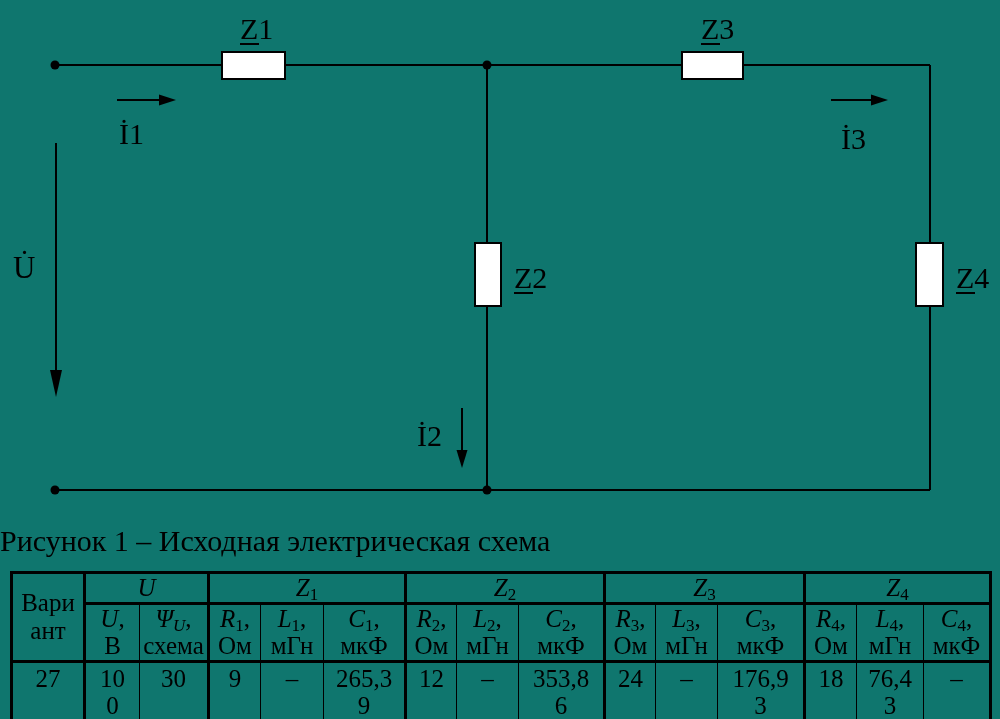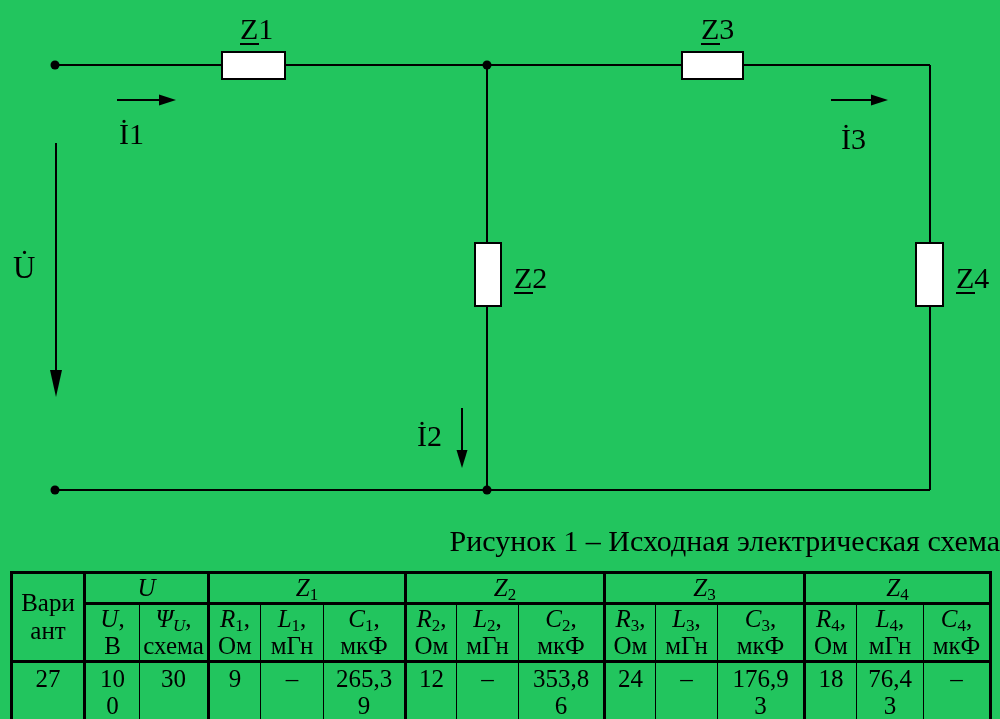--- a/index.html
+++ b/index.html
@@ -1,31 +1,31 @@
 <!DOCTYPE html>
 <html><head>
 <meta charset="utf-8">
 <style>
   html,body {margin:0; padding:0; background:#fff;}
   .page {
-    position:relative; width:1000px; height:719px; background:#22c55e;
+    position:relative; width:1000px; height:719px; background:#0f766e;
     font-family:"Liberation Serif","DejaVu Serif",serif; color:#000; overflow:hidden;text-decoration:underline;
   }
   
   .schematic {position:absolute; left:0; top:0;}
   .schematic .wire   {stroke:#000; stroke-width:2; fill:none;}
   .schematic .box    {fill:#fff; stroke:#000; stroke-width:2;}
   .schematic .node   {fill:#000; stroke:none;}
   .schematic .ah     {fill:#000; stroke:none;}
   .schematic .ul     {stroke:#000; stroke-width:2;}
   .schematic text    {font-family:"Liberation Serif","DejaVu Serif",serif; font-size:30px; fill:#000;}
   .schematic text.ulabel {font-size:31px;}
   
   .caption {
-    position:absolute; left:0; top:523px; width:1000px; text-align:right;
+    position:absolute; left:0; top:523px; width:1000px; text-align:left;
     font-size:30px; line-height:1.2;
   }
   
   .ptable {
     position:absolute; left:10px; top:571px; width:982px;
     border-collapse:collapse; table-layout:fixed;
     border:3px solid #000; font-size:25px;
   }
   .ptable th, .ptable td {
     border:1px solid #000; text-align:center; font-weight:normal;

